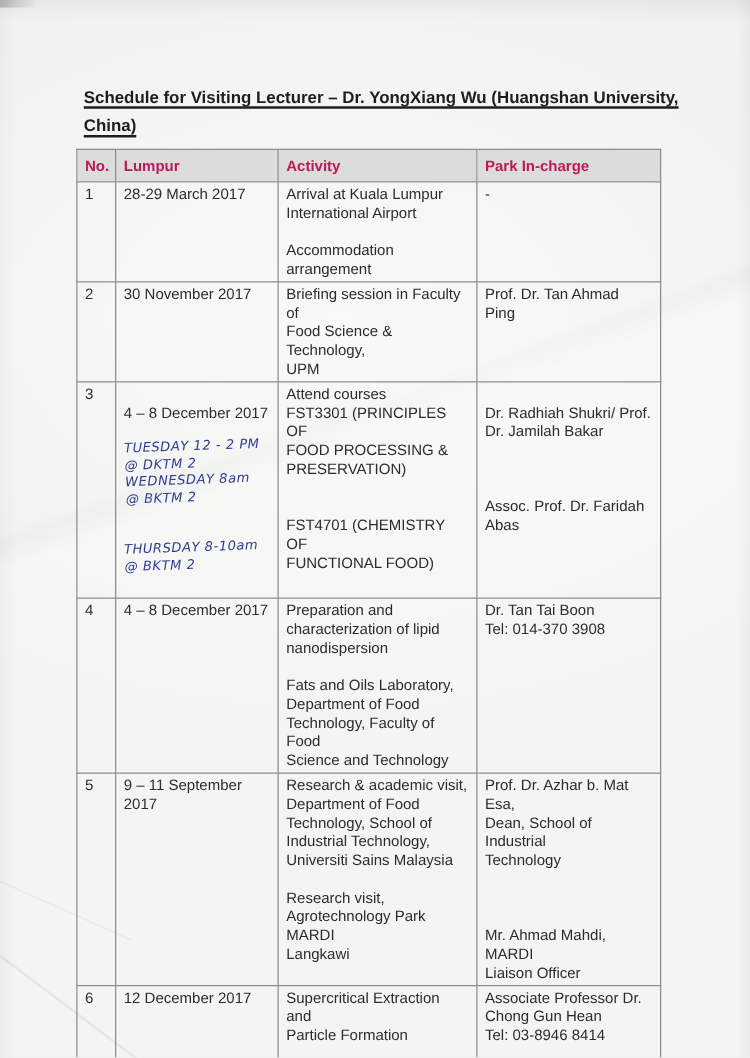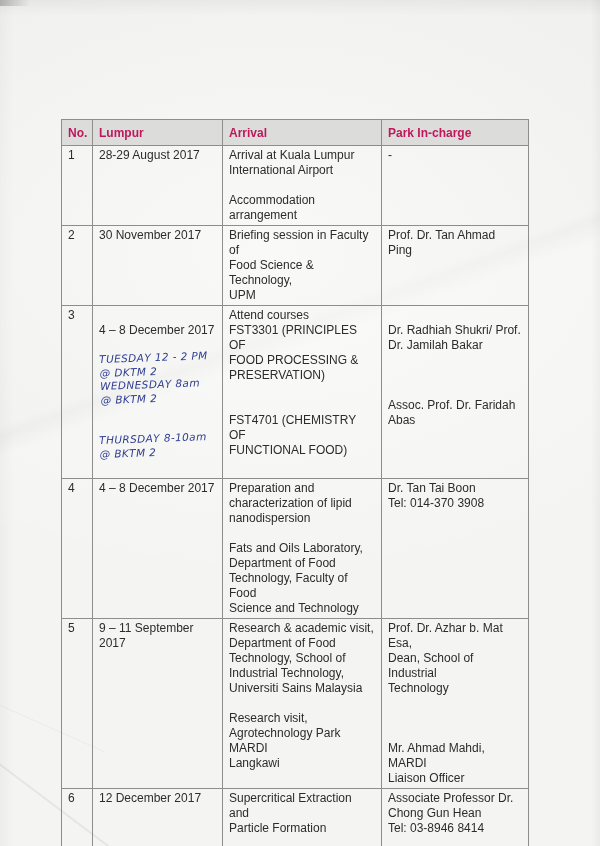--- a/index.html
+++ b/index.html
@@ -96,41 +96,43 @@
 </style>
 </head>
 <body>
 
 <div class="paper">
   <div class="corner-mark"></div>
   <div class="crease-1"></div>
   <div class="crease-2"></div>
 
   <div class="doc-title">
+    <div><span class="u">Schedule for Visiting Lecturer – Dr. YongXiang Wu (Huangshan University,</span></div>
+    <div><span class="u">China)</span></div>
   </div>
 
   <table class="schedule">
     <colgroup>
       <col class="c-no">
         <col class="c-period">
         <col class="c-activity">
         <col class="c-staff">
     </colgroup>
     <thead>
       <tr>
         <th>No.</th>
         <th>Lumpur</th>
-        <th>Arrival</th>
+        <th>Activity</th>
         <th>Park In-charge</th>
       </tr>
     </thead>
     <tbody>
       <tr class="r1">
         <td>1</td>
-        <td>28-29 August 2017</td>
+        <td>28-29 March 2017</td>
         <td>Arrival at Kuala Lumpur
 International Airport
 
 Accommodation
 arrangement</td>
         <td>-</td>
       </tr>
       <tr class="r2">
         <td>2</td>
         <td>30 November 2017</td>

